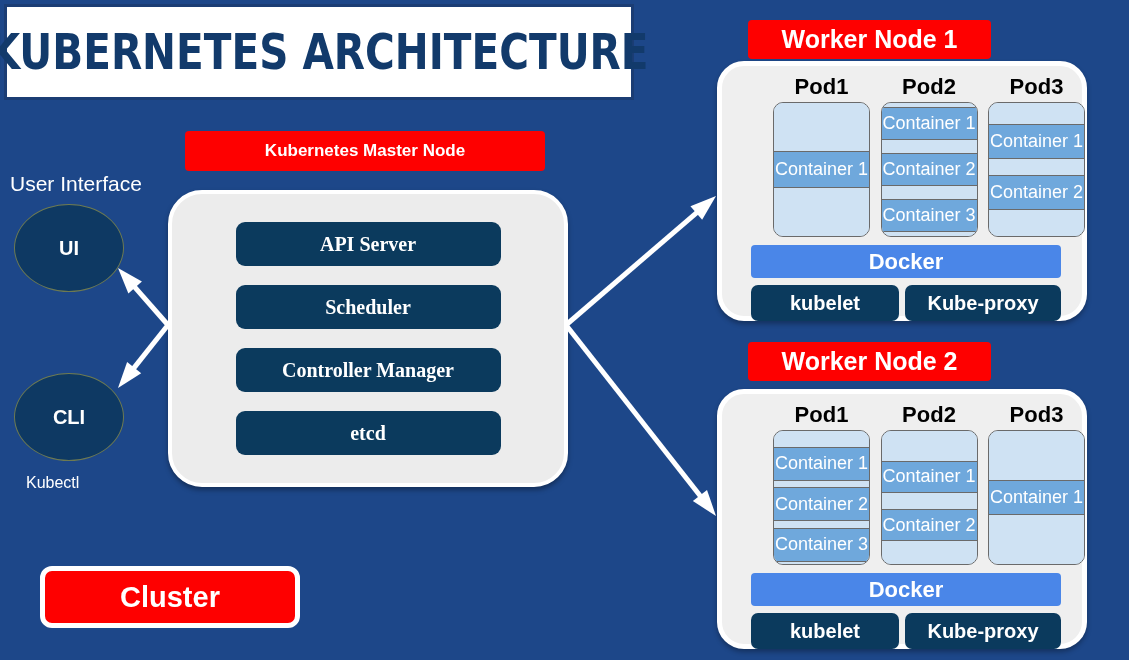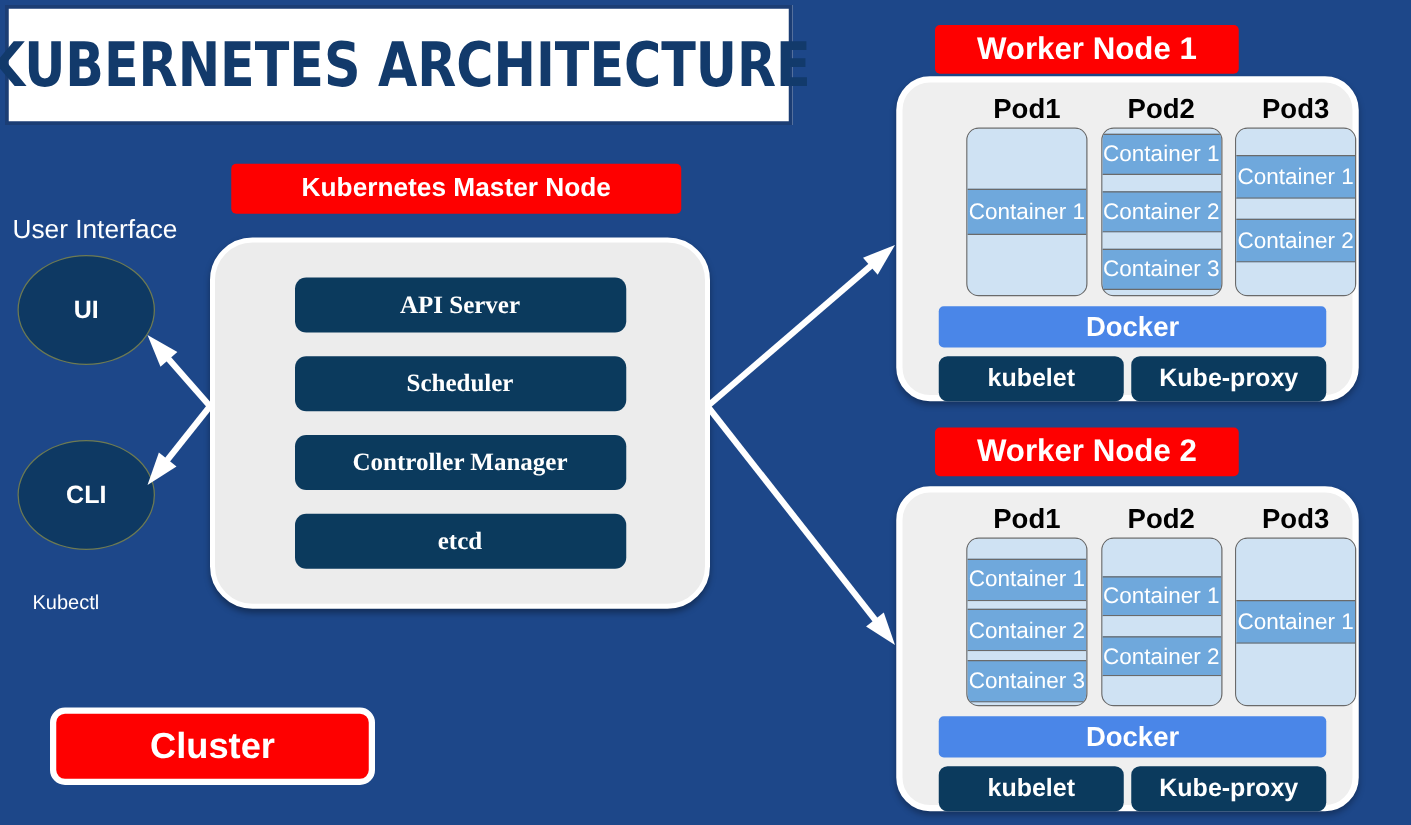--- a/index.html
+++ b/index.html
@@ -25,21 +25,21 @@
   }
 
   
   .red-badge{
     position:absolute;background:#fe0000;color:#ffffff;font-weight:bold;
     display:flex;align-items:center;justify-content:center;
     border-radius:4px;white-space:nowrap;
   }
 
   
-  #master-badge{left:185px;top:131px;width:360px;height:40px;font-size:21px;}
+  #master-badge{left:185px;top:131px;width:360px;height:40px;font-size:17px;}
   #master-panel{
     position:absolute;left:168px;top:190px;width:400px;height:297px;
     background:#ececec;border:4px solid #ffffff;border-radius:34px;
     box-sizing:border-box;
     display:flex;flex-direction:column;align-items:center;
     justify-content:center;gap:19px;
     box-shadow:0 3px 5px rgba(0,0,0,.35);
   }
   .master-btn{
     width:265px;height:44px;background:#0b3a5d;color:#ffffff;
@@ -50,21 +50,21 @@
   
   #ui-label{position:absolute;left:10px;top:172px;color:#ffffff;font-size:21px;white-space:nowrap;}
   #kubectl-label{position:absolute;left:26px;top:474px;color:#ffffff;font-size:16px;white-space:nowrap;}
   .endpoint{
     position:absolute;width:110px;height:88px;background:#0e3963;
     border-radius:50%;color:#ffffff;font-weight:bold;font-size:20px;
     display:flex;align-items:center;justify-content:center;
     border:1px solid #6d7a52;box-sizing:border-box;
   }
   #ui-node{left:14px;top:204px;}
-  #cli-node{left:14px;top:352px;}
+  #cli-node{left:14px;top:373px;}
 
   
   #cluster-badge{
     left:40px;top:566px;width:260px;height:62px;font-size:29px;
     border:5px solid #ffffff;border-radius:12px;box-sizing:border-box;
   }
 
   
   #worker1-badge{left:748px;top:20px;width:243px;height:39px;font-size:25px;}
   #worker2-badge{left:748px;top:342px;width:243px;height:39px;font-size:25px;}

